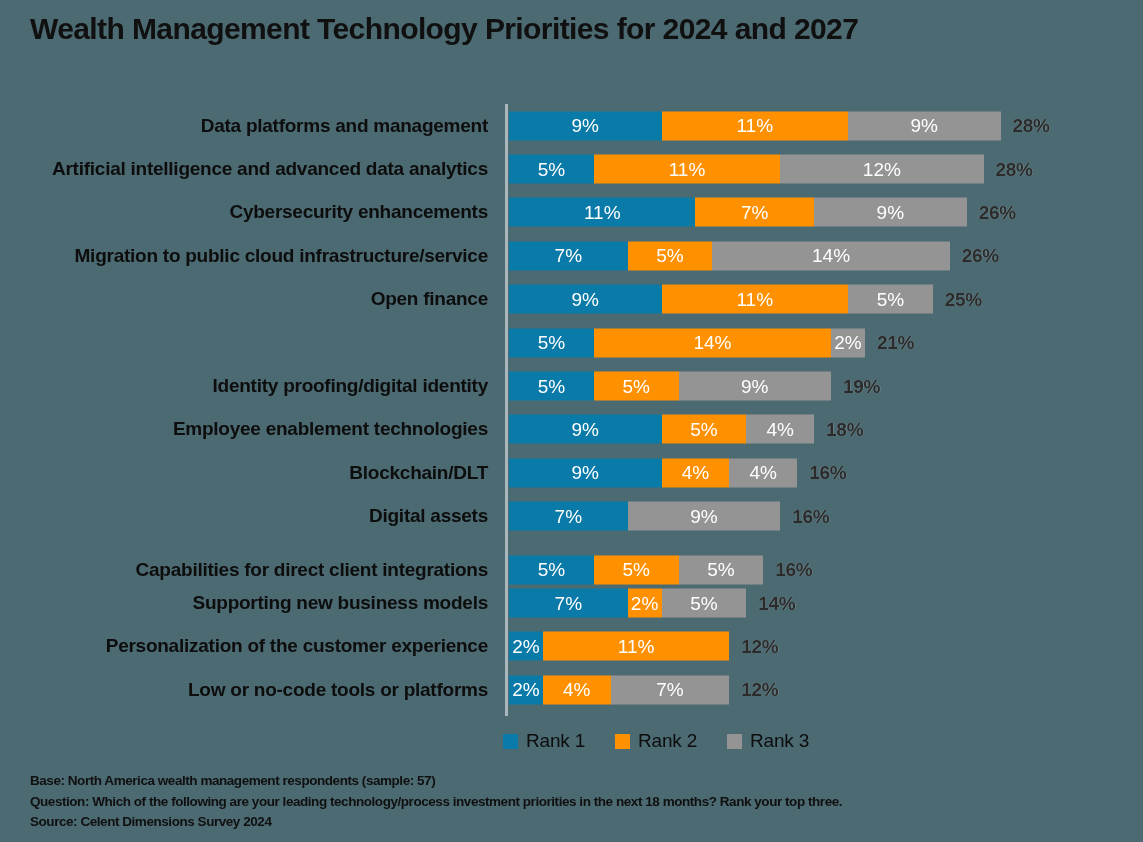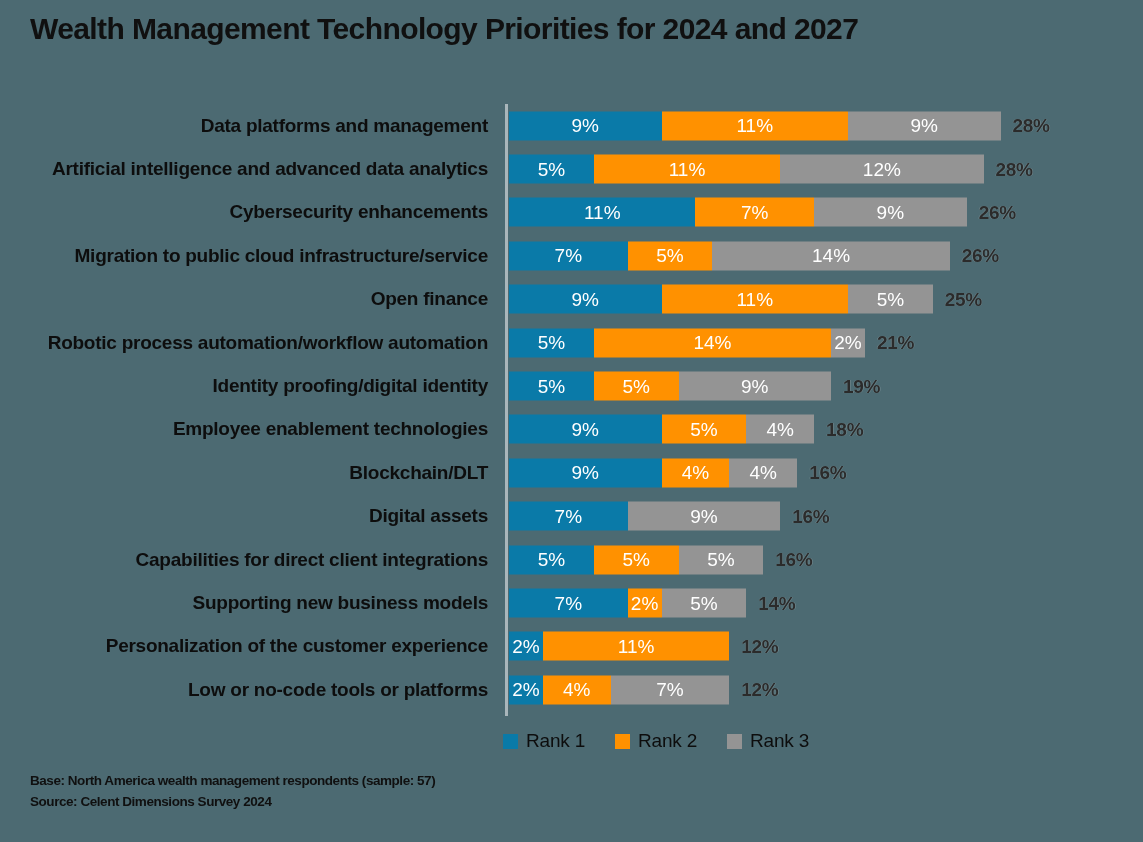--- a/index.html
+++ b/index.html
@@ -206,21 +206,20 @@
       <div class="row" style="top: 173.6px;">
         <div class="row-label">Open finance</div>
         <div class="bar-track">
           <div class="seg r1" style="width: 152.55px;">9%</div>
           <div class="seg r2" style="width: 186.45px;">11%</div>
           <div class="seg r3" style="width: 84.75px;">5%</div>
           <div class="total">25%</div>
         </div>
       </div>
       <div class="row" style="top: 217px;">
-        <div class="row-label">Robotic process automation/workflow automation</div>
         <div class="bar-track">
           <div class="seg r1" style="width: 84.75px;">5%</div>
           <div class="seg r2" style="width: 237.3px;">14%</div>
           <div class="seg r3" style="width: 33.9px;">2%</div>
           <div class="total">21%</div>
         </div>
       </div>
       <div class="row" style="top: 260.4px;">
         <div class="row-label">Identity proofing/digital identity</div>
         <div class="bar-track">
@@ -249,21 +248,21 @@
         </div>
       </div>
       <div class="row" style="top: 390.6px;">
         <div class="row-label">Digital assets</div>
         <div class="bar-track">
           <div class="seg r1" style="width: 118.65px;">7%</div>
           <div class="seg r3" style="width: 152.55px;">9%</div>
           <div class="total">16%</div>
         </div>
       </div>
-      <div class="row" style="top: 434px;">
+      <div class="row" style="top: 444px;">
         <div class="row-label">Capabilities for direct client integrations</div>
         <div class="bar-track">
           <div class="seg r1" style="width: 84.75px;">5%</div>
           <div class="seg r2" style="width: 84.75px;">5%</div>
           <div class="seg r3" style="width: 84.75px;">5%</div>
           <div class="total">16%</div>
         </div>
       </div>
       <div class="row" style="top: 477.4px;">
         <div class="row-label">Supporting new business models</div>
@@ -304,14 +303,15 @@
       <span class="legend-label">Rank 2</span>
     </div>
     <div class="legend-item">
       <span class="legend-swatch s3"></span>
       <span class="legend-label">Rank 3</span>
     </div>
   </div>
 
 <div id="footnotes">
     <div class="footnote">Base: North America wealth management respondents (sample: 57)</div>
+    <div class="footnote">Question: Which of the following are your leading technology/process investment priorities in the next 18 months? Rank your top three.</div>
     <div class="footnote">Source: Celent Dimensions Survey 2024</div>
   </div>
 
 </body></html>

